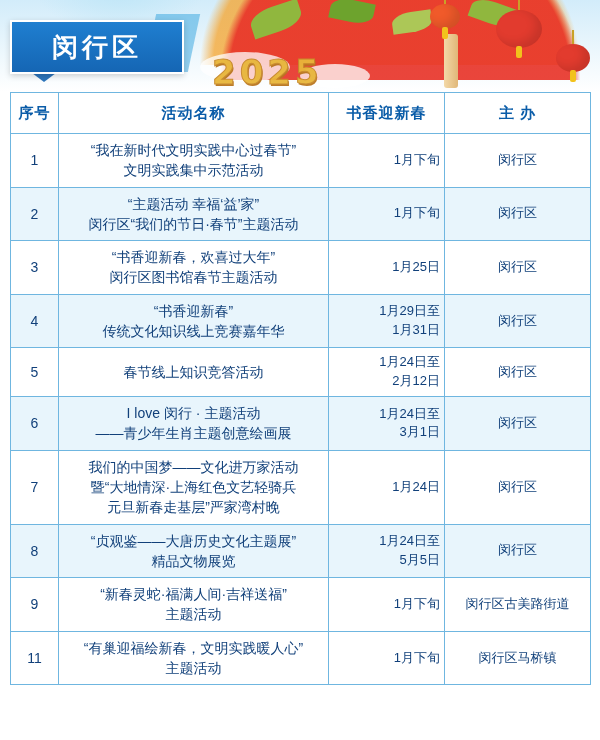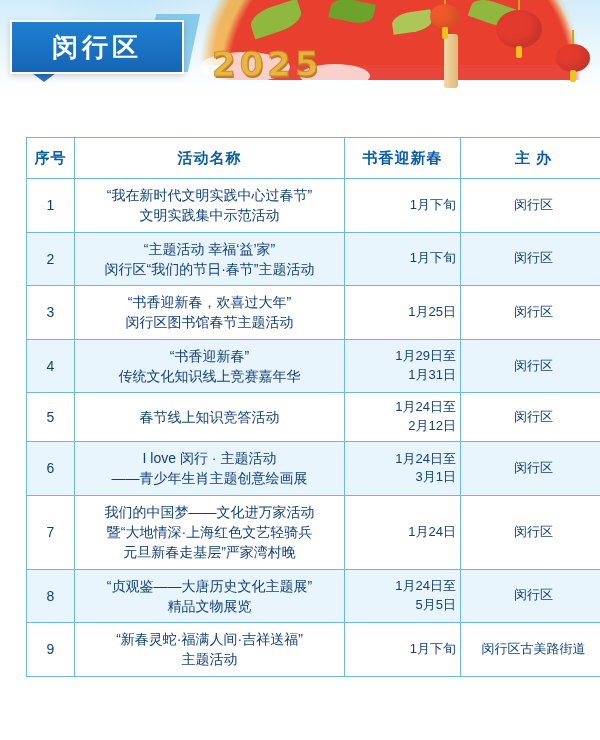--- a/index.html
+++ b/index.html
@@ -103,21 +103,21 @@
   .cloud {
     position: absolute;
     background: rgba(255,255,255,.75);
     border-radius: 50%;
   }
   .cloud.c1 { width: 90px; height: 30px; top: 52px; left: 200px; }
   .cloud.c2 { width: 70px; height: 24px; top: 64px; left: 300px; }
 
   .year-2025 {
     position: absolute;
-    top: 44px;
+    top: 52px;
     left: 212px;
     font-size: 34px;
     font-weight: bold;
     letter-spacing: 4px;
     color: #e8b63a;
     -webkit-text-stroke: 1px #c7892a;
     text-shadow: 1px 2px 0 #b9761f;
     font-family: "DejaVu Sans", sans-serif;
     opacity: .95;
   }
@@ -159,24 +159,23 @@
     left: 150px;
     width: 44px;
     height: 58px;
     background: #3fa9e0;
     opacity: .55;
     transform: skewX(-12deg);
   }
 
   
   .table-wrap {
-    padding: 0 26px;
+    padding: 0 10px;
     box-sizing: border-box;
     width: 600px;
-    margin-top: 45px;
   }
   table {
     width: 580px;
     border-collapse: collapse;
     table-layout: fixed;
     font-size: 13px;
     color: #11407a;
   }
   th, td {
     border: 1px solid #6fb6e0;
@@ -386,15 +385,30 @@
             <span class="line">“新春灵蛇·福满人间·吉祥送福”</span>
             <span class="line">主题活动</span>
           </td>
           <td class="cell-time">
             <span class="line">1月下旬</span>
           </td>
           <td class="cell-org">
             <span class="line">闵行区古美路街道</span>
           </td>
         </tr>
+        <tr class="odd">
+          <td class="cell-no">
+            <span class="line">11</span>
+          </td>
+          <td class="cell-name">
+            <span class="line">“有巢迎福绘新春，文明实践暖人心”</span>
+            <span class="line">主题活动</span>
+          </td>
+          <td class="cell-time">
+            <span class="line">1月下旬</span>
+          </td>
+          <td class="cell-org">
+            <span class="line">闵行区马桥镇</span>
+          </td>
+        </tr>
       </tbody>
   </table>
 </div>
 
 </body></html>

